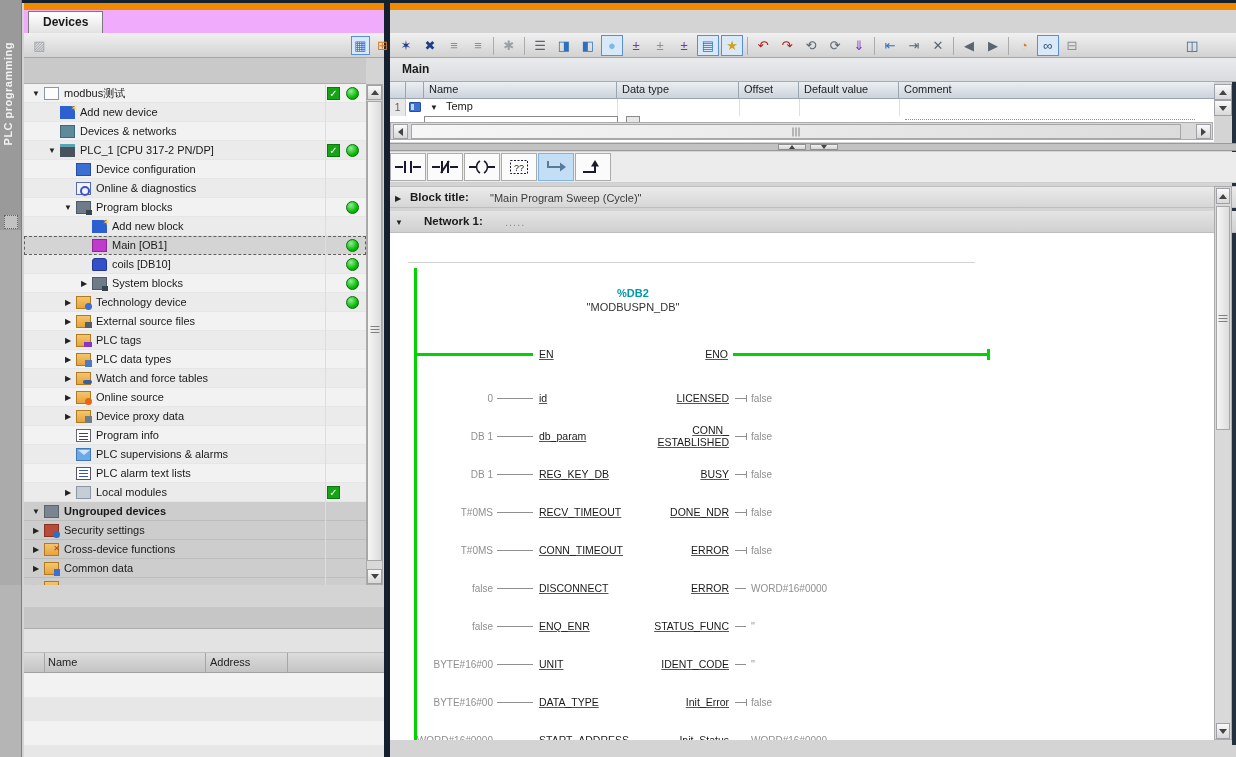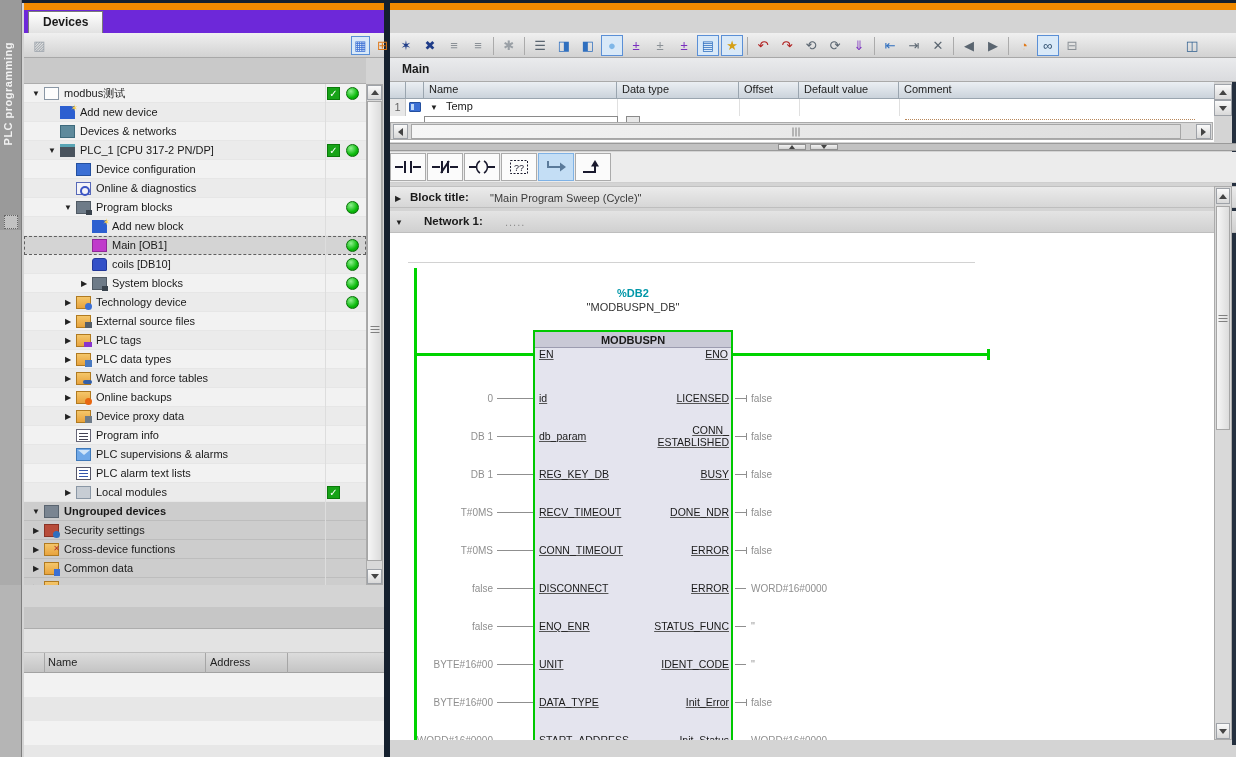--- a/index.html
+++ b/index.html
@@ -14,21 +14,21 @@
   .v-divider{left:384px;top:0;width:6px;height:757px;background:#15202E}
   .right-edge{left:1232px;top:60px;width:4px;height:685px;background:#25303F}
 
   
   .rail{left:0;top:0;width:22px;height:757px;background:linear-gradient(180deg,#9A9A9A 0 230px,#ABABAB 230px 585px,#B5B5B5 585px);border-right:1px solid #7E7E7E}
   .rail-label{position:absolute;left:2px;top:42px;writing-mode:vertical-rl;transform:rotate(180deg);
       color:#F2F2F2;font-weight:bold;font-size:11px;letter-spacing:.5px}
   .rail-btn{position:absolute;left:4px;top:215px;width:14px;height:14px;background:#C2C2C2;border:1px dotted #666}
 
   
-  .tabbar{left:24px;top:10px;width:360px;height:23px;background:#6d28d9}
+  .tabbar{left:24px;top:10px;width:360px;height:23px;background:#f0abfc}
   .tab{position:absolute;left:4px;top:1px;height:22px;padding:0 14px;background:linear-gradient(#FFFFFF,#E2E2E2);
        border:1px solid #7A7A7A;border-bottom:none;font-weight:bold;font-size:12px;line-height:21px}
   .ltoolbar{left:24px;top:33px;width:360px;height:25px;background:linear-gradient(#F0F0F0,#D2D2D2);border-bottom:1px solid #A8A8A8}
   .lt-btn{position:absolute;top:3px;width:19px;height:19px;display:flex;align-items:center;justify-content:center;font-size:13px}
   .lt-sel{background:#D9E9F8;border:1px solid #5A8FD6}
   .hdr-band{left:24px;top:58px;width:342px;height:26px;background:#C9C9C9;border-bottom:1px solid #ADADAD}
 
   
   .tree{left:24px;top:84px;width:342px;height:501px;background:#F2F2F2;overflow:hidden}
   .trow{position:relative;height:19px;line-height:19px;border-bottom:1px solid #E6E6E6;background:#F2F2F2}
@@ -305,21 +305,21 @@
       </div>
       <div class="trow alt">
         <span class="arrow" style="left: 38px;">▶</span>
         <span class="ti ti-watch-tables" style="left: 52px;"></span>
         <span class="tlabel" style="left: 72px;">Watch and force tables</span>
         <span class="tstat-line"></span>
       </div>
       <div class="trow">
         <span class="arrow" style="left: 38px;">▶</span>
         <span class="ti ti-online-backups" style="left: 52px;"></span>
-        <span class="tlabel" style="left: 72px;">Online backups</span>
+        <span class="tlabel" style="left: 72px;">Online source</span>
         <span class="tstat-line"></span>
       </div>
       <div class="trow alt">
         <span class="arrow" style="left: 38px;">▶</span>
         <span class="ti ti-proxy-data" style="left: 52px;"></span>
         <span class="tlabel" style="left: 72px;">Device proxy data</span>
         <span class="tstat-line"></span>
       </div>
       <div class="trow">
         <span class="ti ti-program-info" style="left: 52px;"></span>
@@ -544,23 +544,20 @@
     <div class="row-arrow">▼</div>
     <div class="nw-label">Network 1:</div>
     <div class="nw-comment">.....</div>
   </div>
 
   <div class="abs canvas">
     <div class="net-sep"></div>
     <div class="rail-green"></div>
     <div class="db-label">%DB2</div>
     <div class="db-name">"MODBUSPN_DB"</div>
-    <div class="fbd-block">
-      <div class="fbd-title">MODBUSPN</div>
-    </div>
     <div class="en-wire"></div>
     <div class="eno-wire"></div>
     <div class="eno-tick"></div>
     <div class="en-label">EN</div>
     <div class="eno-label">ENO</div>
     <div>
         <div class="fbd-row" style="top: 146px;">
           <span class="in-val">0</span>
           <span class="in-wire"></span>
           <span class="in-name">id</span>

